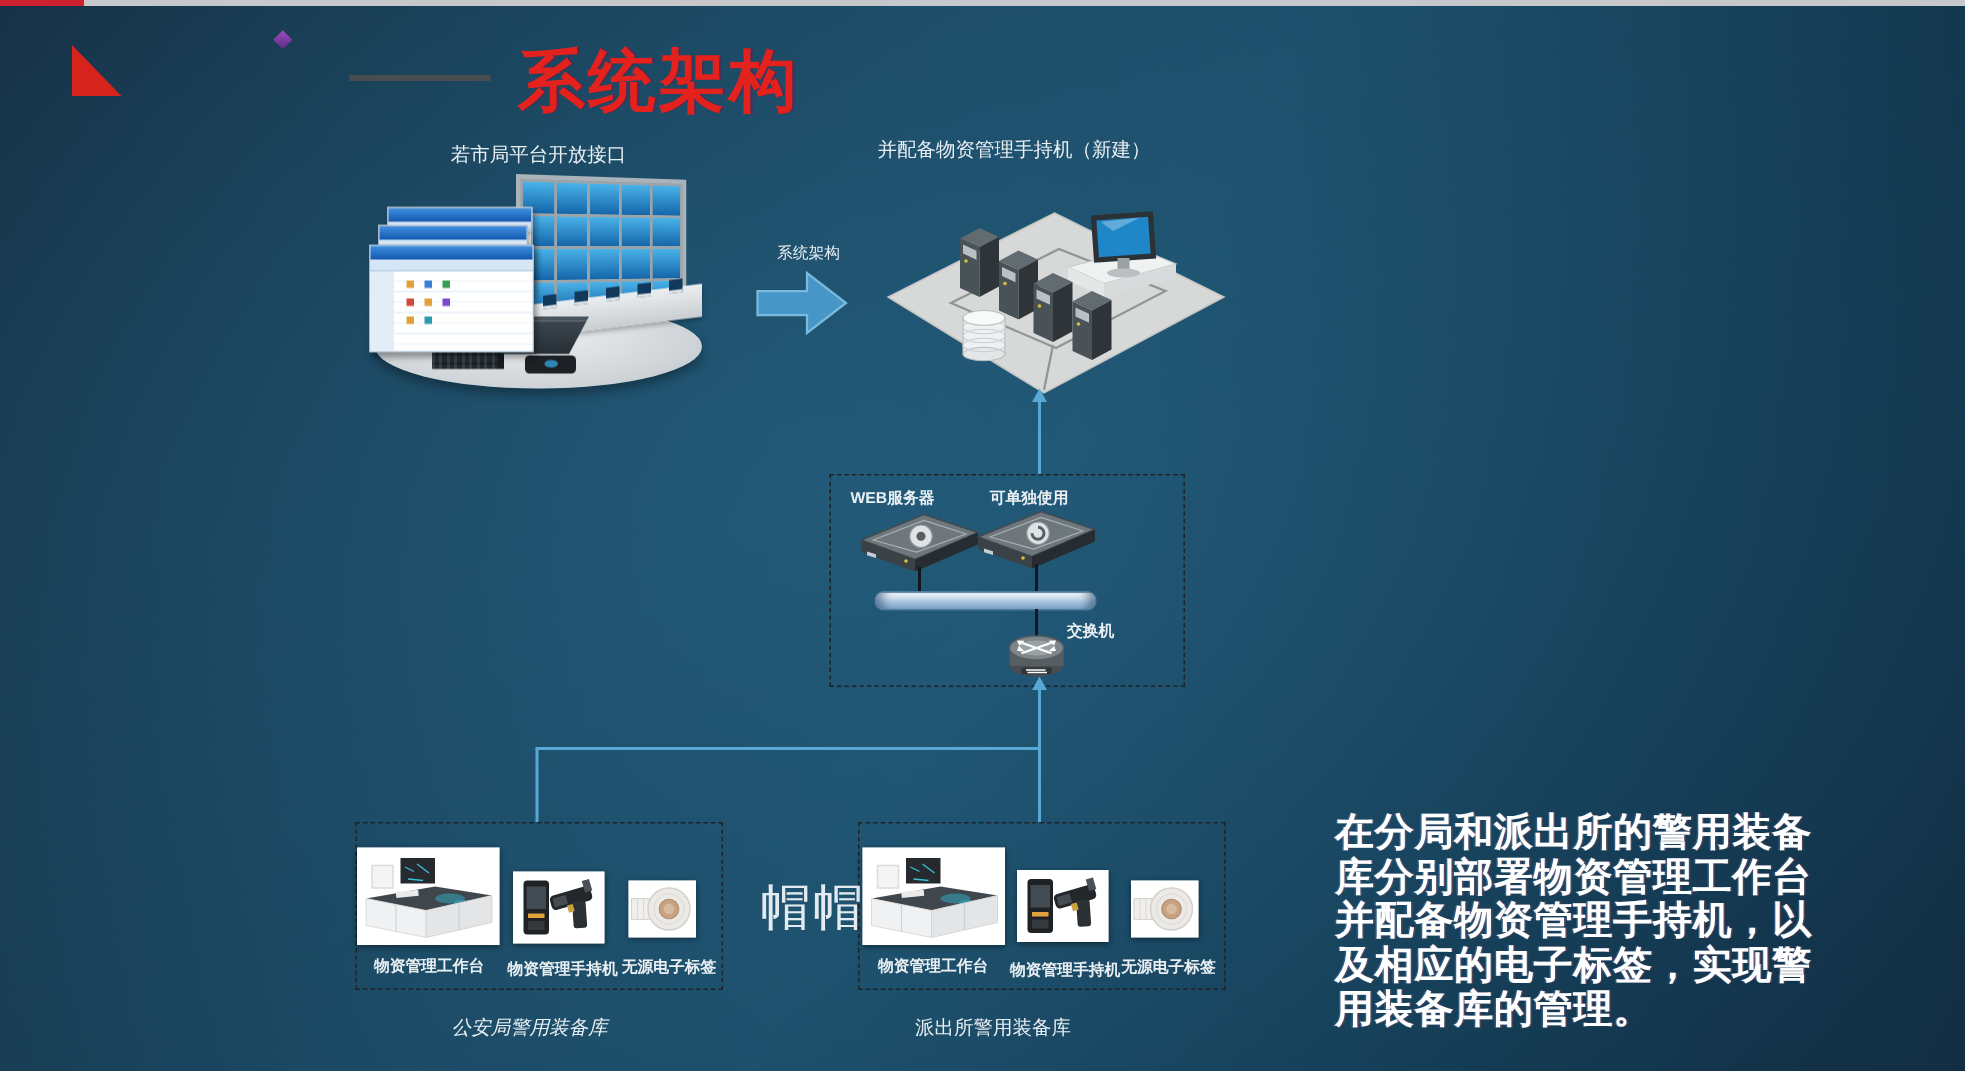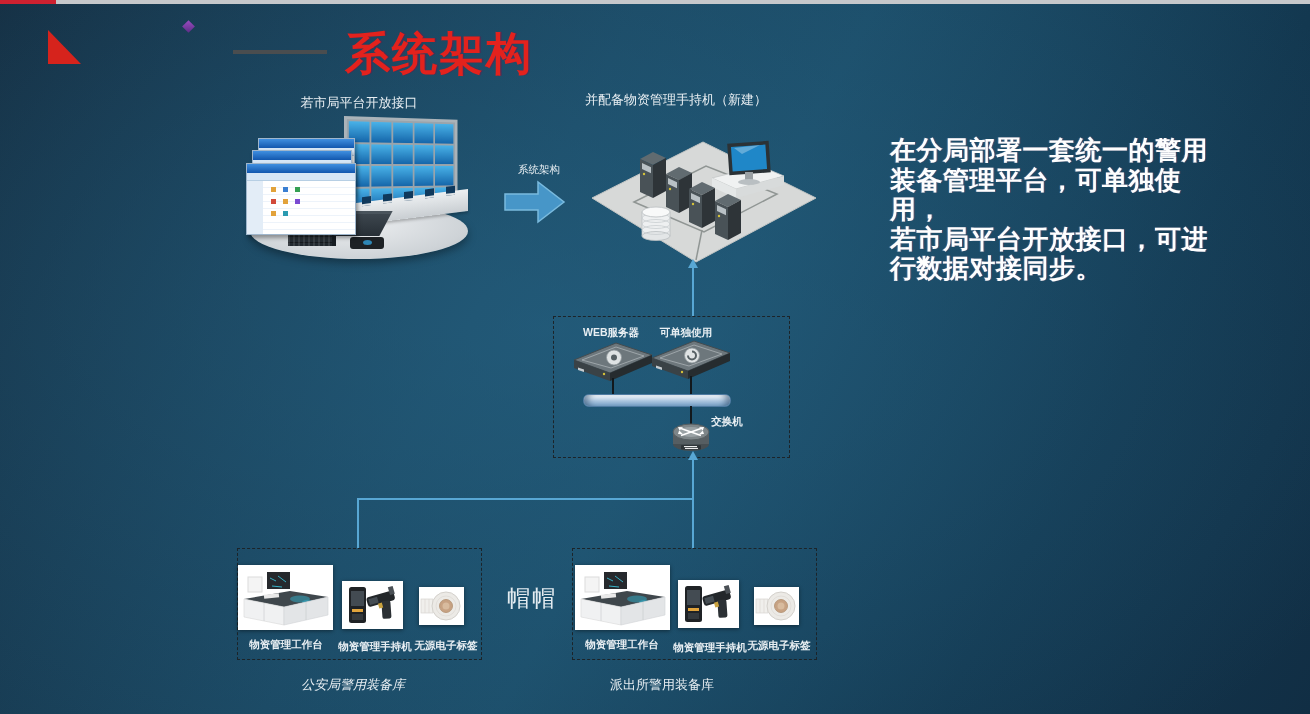--- a/index.html
+++ b/index.html
@@ -68,21 +68,21 @@
   
   .blue-h,.blue-v{position:absolute;background:#58a7d4;}
   .blue-h{height:2px;} .blue-v{width:2px;}
   .arrow-up{position:absolute;width:0;height:0;border-left:5px solid transparent;border-right:5px solid transparent;border-bottom:9px solid #58a7d4;}
   .dark-v{position:absolute;width:2px;background:#12181c;}
   .bus{left:583px;top:394px;width:146px;height:11px;border-radius:6px;
     background:linear-gradient(180deg,#f2f7fc 8%,#a9c4de 55%,#7da6ca 100%);
     border:1px solid #4f7ba2;
     box-shadow:inset 8px 0 6px -4px rgba(40,70,100,.55), inset -8px 0 6px -4px rgba(40,70,100,.55);}
   .photo{position:absolute;background:#fff;box-shadow:0 1px 4px rgba(0,0,0,.45);}
-  .stray{position:absolute;color:#e3ebf0;font-size:23px;letter-spacing:2px;}
+  .stray{position:absolute;color:#e3ebf0;font-size:33px;letter-spacing:2px;}
 </style>
 </head>
 <body>
 
 <div id="slide">
 
   <div class="abs top-edge"></div>
   <div class="abs top-edge-red"></div>
 
   <div class="abs logo-tri"></div>
@@ -211,21 +211,21 @@
       <ellipse cx="14" cy="18" rx="14" ry="4.5" fill="none" stroke="#c9ced0" stroke-width=".8"></ellipse>
       <ellipse cx="14" cy="12" rx="14" ry="4.5" fill="none" stroke="#c9ced0" stroke-width=".8"></ellipse>
       <ellipse cx="14" cy="6" rx="14" ry="5" fill="#f8f9f9" stroke="#b9bec0" stroke-width=".8"></ellipse>
     </g>
   </svg>
 
   <div class="arrow-up" style="left:688px;top:259px;"></div>
   <div class="blue-v" style="left:692px;top:267px;height:49px;"></div>
 
   <div class="dashed" style="left:553px;top:316px;width:235px;height:140px;"></div>
-  <div class="lbl lbl-sm" style="left:611px;top:326px;">WEB服务器</div>
+  <div class="lbl lbl-sm" style="left:595px;top:326px;">WEB服务器</div>
   <div class="lbl lbl-sm" style="left:686px;top:326px;">可单独使用</div>
 
   <svg class="abs" style="left:570px;top:340px;" width="86" height="46">
     <polygon points="4,20 46,3 82,15 40,33" fill="#6d777c" stroke="#434b4f" stroke-width="1"></polygon>
     <polygon points="12,20 46,7 74,16 41,28" fill="none" stroke="#a9b1b5" stroke-width=".8"></polygon>
     <circle cx="44" cy="17.5" r="7.5" fill="#dfe3e4" stroke="#8e979b" stroke-width=".8"></circle>
     <circle cx="44" cy="17.5" r="3" fill="#566064"></circle>
     <polygon points="4,20 40,33 40,41 4,28" fill="#3a4246"></polygon>
     <rect x="8" y="25" width="6" height="2.5" fill="#c6ccd0" transform="skewY(18)"></rect>
     <circle cx="34" cy="34" r="1.2" fill="#d6c23a"></circle>
@@ -361,18 +361,19 @@
     <circle cx="27" cy="19" r="6.5" fill="#c7a283" stroke="#b08e6e" stroke-width=".8"></circle>
     <circle cx="27" cy="19" r="3.5" fill="#d8bb9e"></circle>
   </svg>
   <div class="lbl lbl-sm" style="left:622px;top:638px;">物资管理工作台</div>
   <div class="lbl lbl-sm" style="left:710px;top:641px;">物资管理手持机</div>
   <div class="lbl lbl-sm" style="left:779px;top:639px;">无源电子标签</div>
 
   <div class="lbl lbl-cap" style="left:353px;top:677px;font-style:italic;">公安局警用装备库</div>
   <div class="lbl lbl-cap" style="left:662px;top:677px;">派出所警用装备库</div>
 
-  <div class="annotation" style="left:890px;top:136px;width:330px;">在分局部署一套统一的警用
-装备管理平台，可单独使用，
-若市局平台开放接口，可进
-行数据对接同步。</div>
+  <div class="annotation" style="left:890px;top:540px;width:330px;">在分局和派出所的警用装备
+库分别部署物资管理工作台
+并配备物资管理手持机，以
+及相应的电子标签，实现警
+用装备库的管理。</div>
 
 </div>
 
 </body></html>

